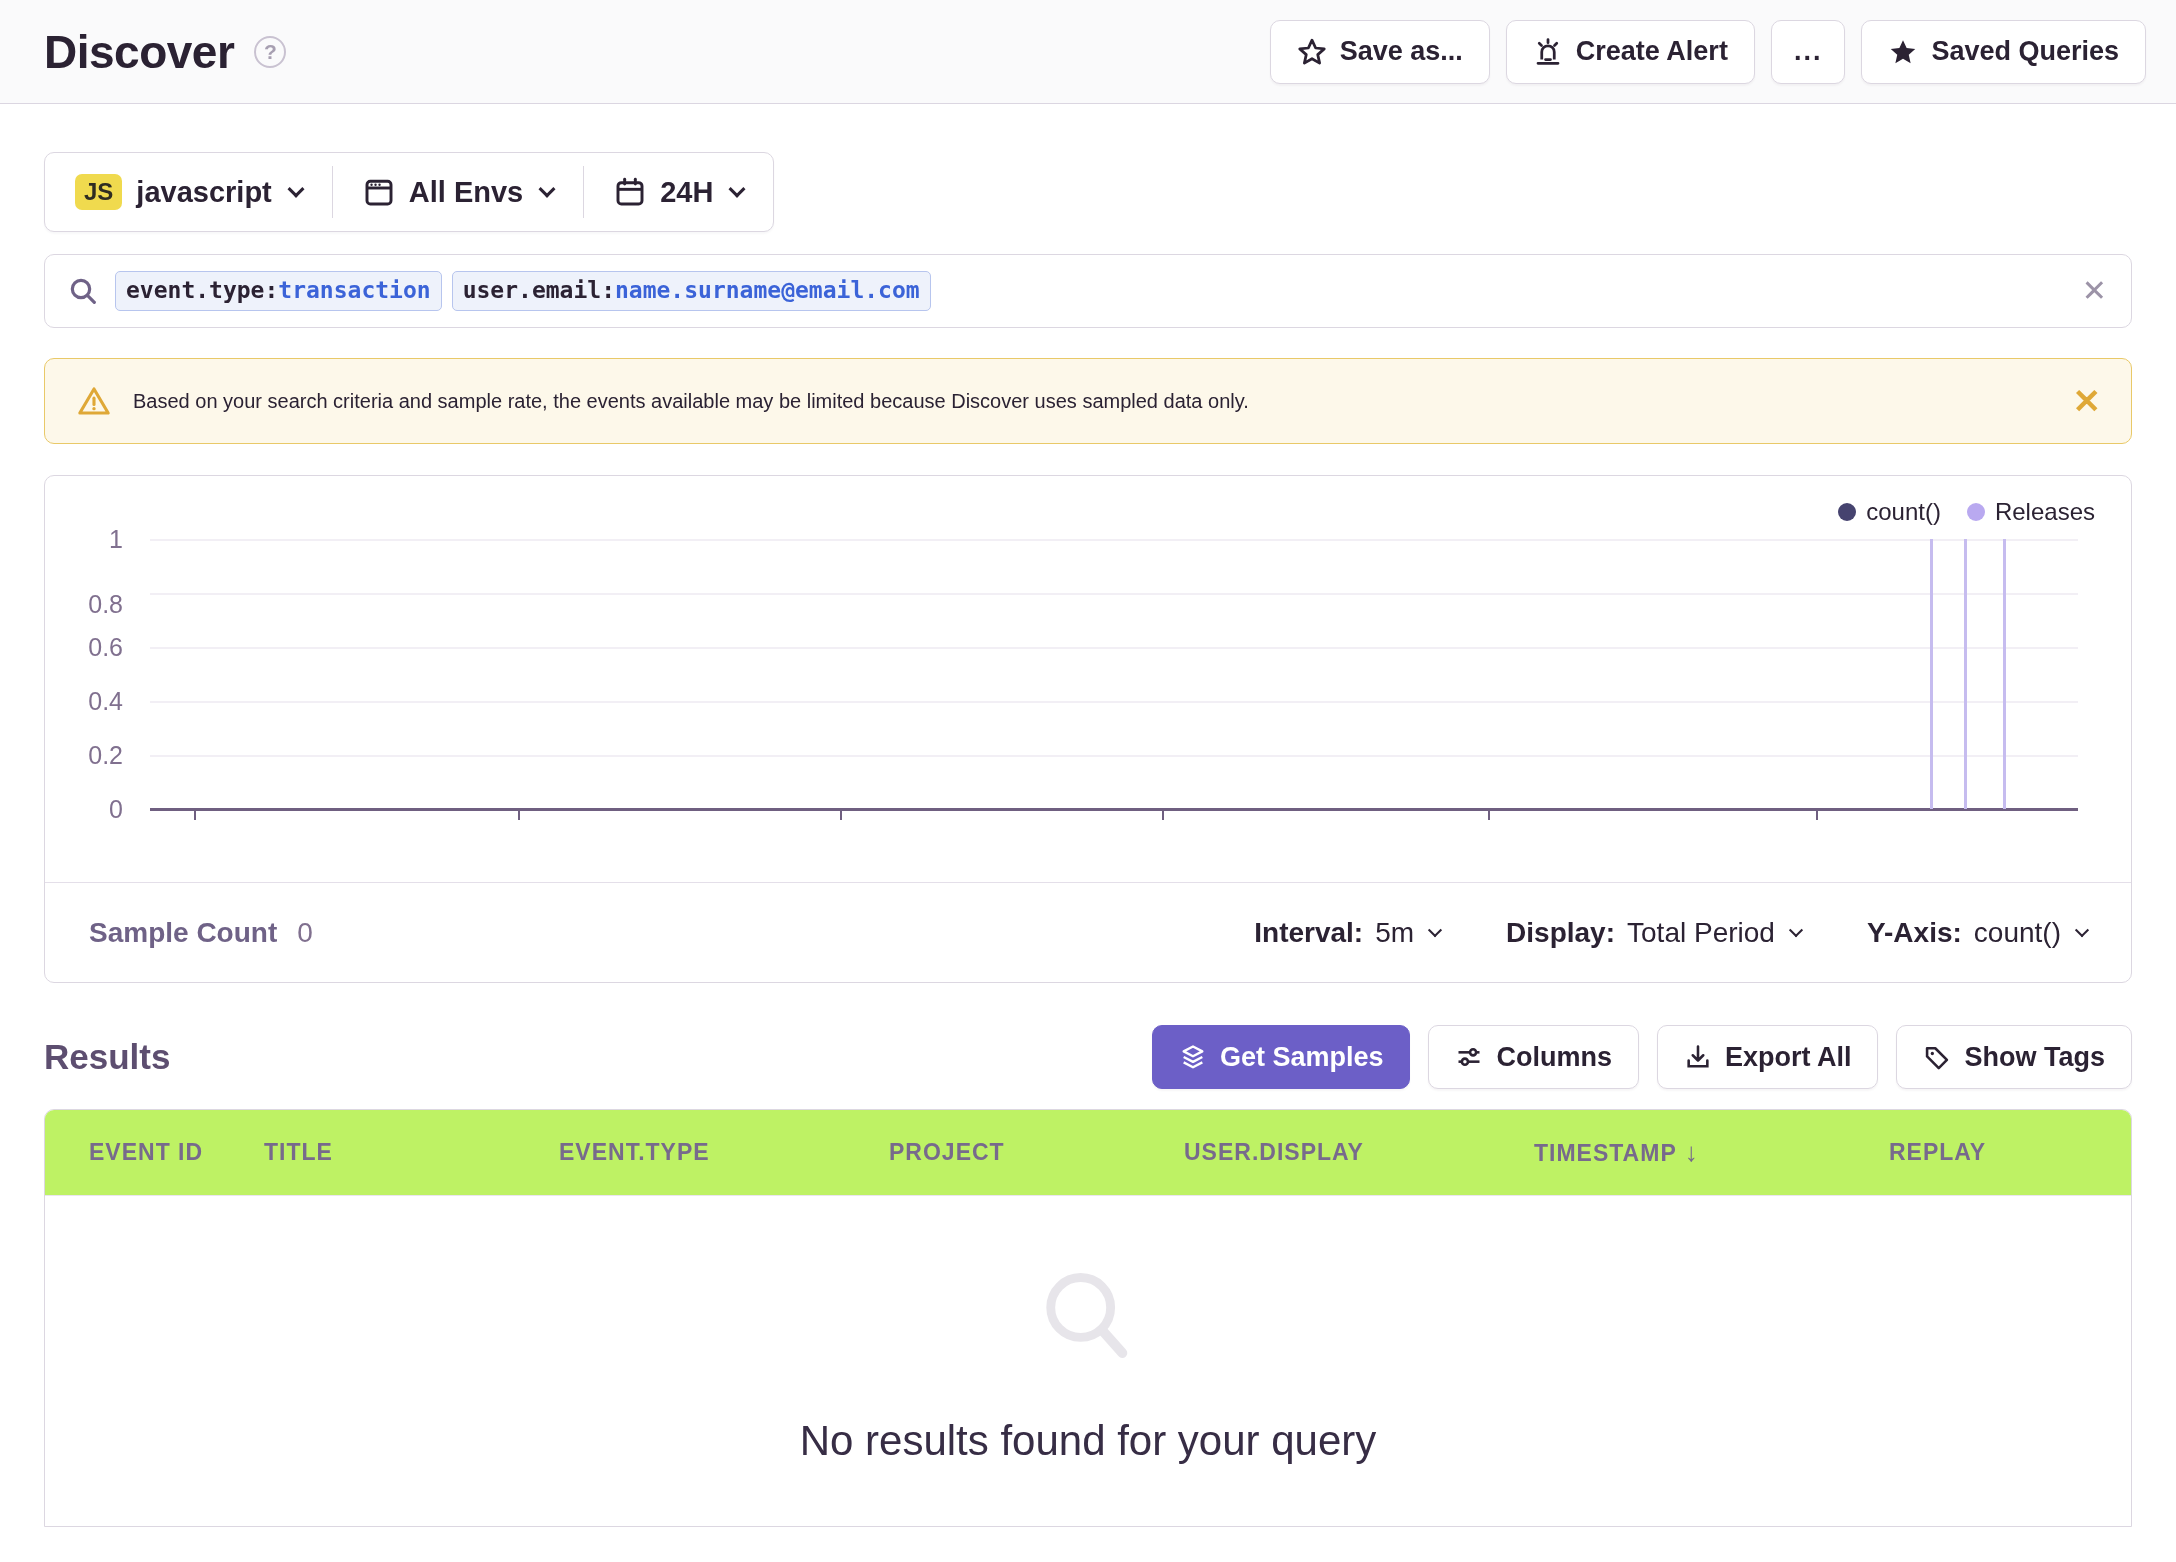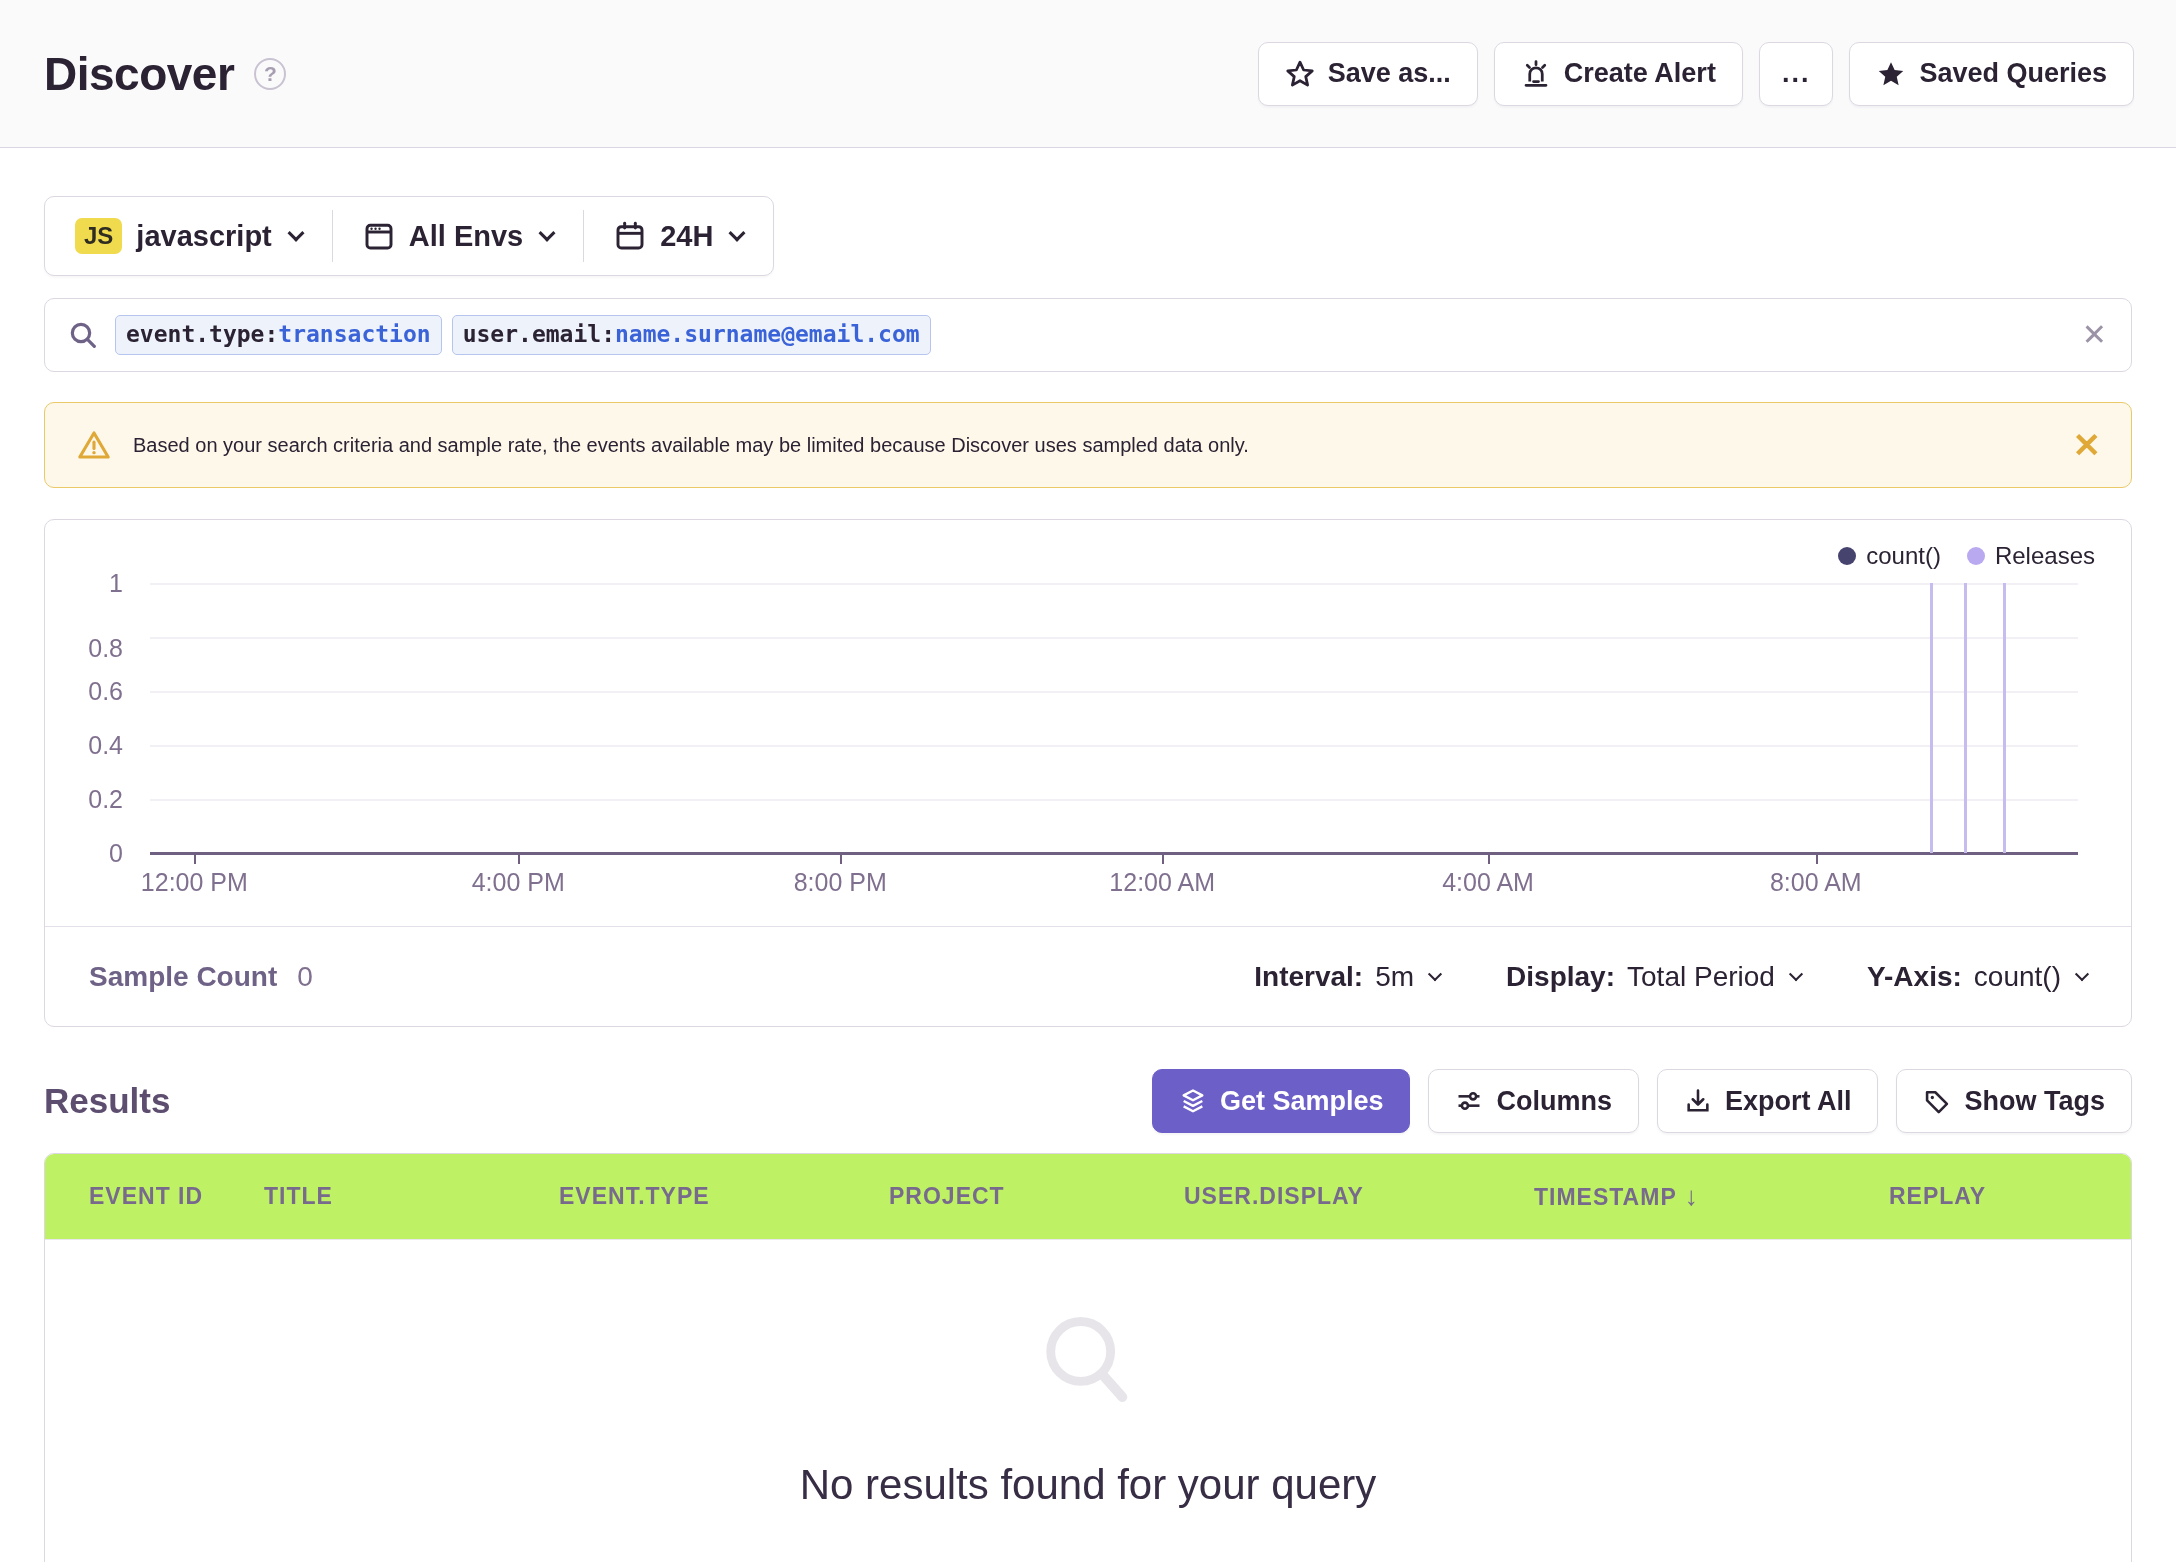--- a/index.html
+++ b/index.html
@@ -1,19 +1,19 @@
 <!DOCTYPE html>
 <html><head>
 <meta charset="utf-8">
 <style>
   * { margin:0; padding:0; box-sizing:border-box; }
   html,body { width:2176px; height:1562px; background:#fff; font-family:"Liberation Sans", sans-serif; color:#2B2233; overflow:hidden; }
 
   
-  .header { height:148px; background:#FAFAFB; border-bottom:1px solid #DBD6E1; display:flex; align-items:center; padding:0 42px 0 44px; }
+  .header { height:104px; background:#FAFAFB; border-bottom:1px solid #DBD6E1; display:flex; align-items:center; padding:0 30px 0 44px; }
   .page-title { font-size:46px; font-weight:bold; letter-spacing:-0.5px; }
   .help-badge { width:32px; height:32px; border:2px solid #C9C2D1; border-radius:50%; color:#A79FB1; font-size:21px; font-weight:bold; display:flex; align-items:center; justify-content:center; margin-left:20px; }
   .header-spacer { flex:1; }
   .btn-row { display:flex; gap:16px; align-items:center; }
   .btn { height:64px; background:#fff; border:1px solid #DCD7E1; border-radius:10px; padding:0 26px; display:flex; align-items:center; gap:13px; font-size:27px; font-weight:bold; color:#2B2233; box-shadow:0 2px 2px rgba(43,34,51,0.04); cursor:pointer; white-space:nowrap; }
   .btn svg { flex:0 0 auto; }
   .btn-more { padding:0 22px; letter-spacing:2px; }
 
   
   .content { padding:0 44px; }
@@ -207,28 +207,20 @@
       <div class="xtick" style="left:19.1%"></div>
       <div class="xtick" style="left:35.8%"></div>
       <div class="xtick" style="left:52.5%"></div>
       <div class="xtick" style="left:69.4%"></div>
       <div class="xtick" style="left:86.4%"></div>
     <div class="release-line" style="left: 92.3%;"></div>
         <div class="release-line" style="left: 94.1%;"></div>
         <div class="release-line" style="left: 96.1%;"></div>
       </div>
 
-    <div class="xlabels">
-      <div class="xlabel" style="left:2.3%">12:00 PM</div>
-      <div class="xlabel" style="left:19.1%">4:00 PM</div>
-      <div class="xlabel" style="left:35.8%">8:00 PM</div>
-      <div class="xlabel" style="left:52.5%">12:00 AM</div>
-      <div class="xlabel" style="left:69.4%">4:00 AM</div>
-      <div class="xlabel" style="left:86.4%">8:00 AM</div>
-    </div>
 
     <div class="chart-footer">
       <span class="sample-count-label">Sample Count</span>
       <span class="sample-count-value">0</span>
       <div class="cf-spacer"></div>
       <div class="cf-group">
         <span class="cf-label">Interval:</span>
         <span>5m</span>
         <span class="chev small"></span>
       </div>

